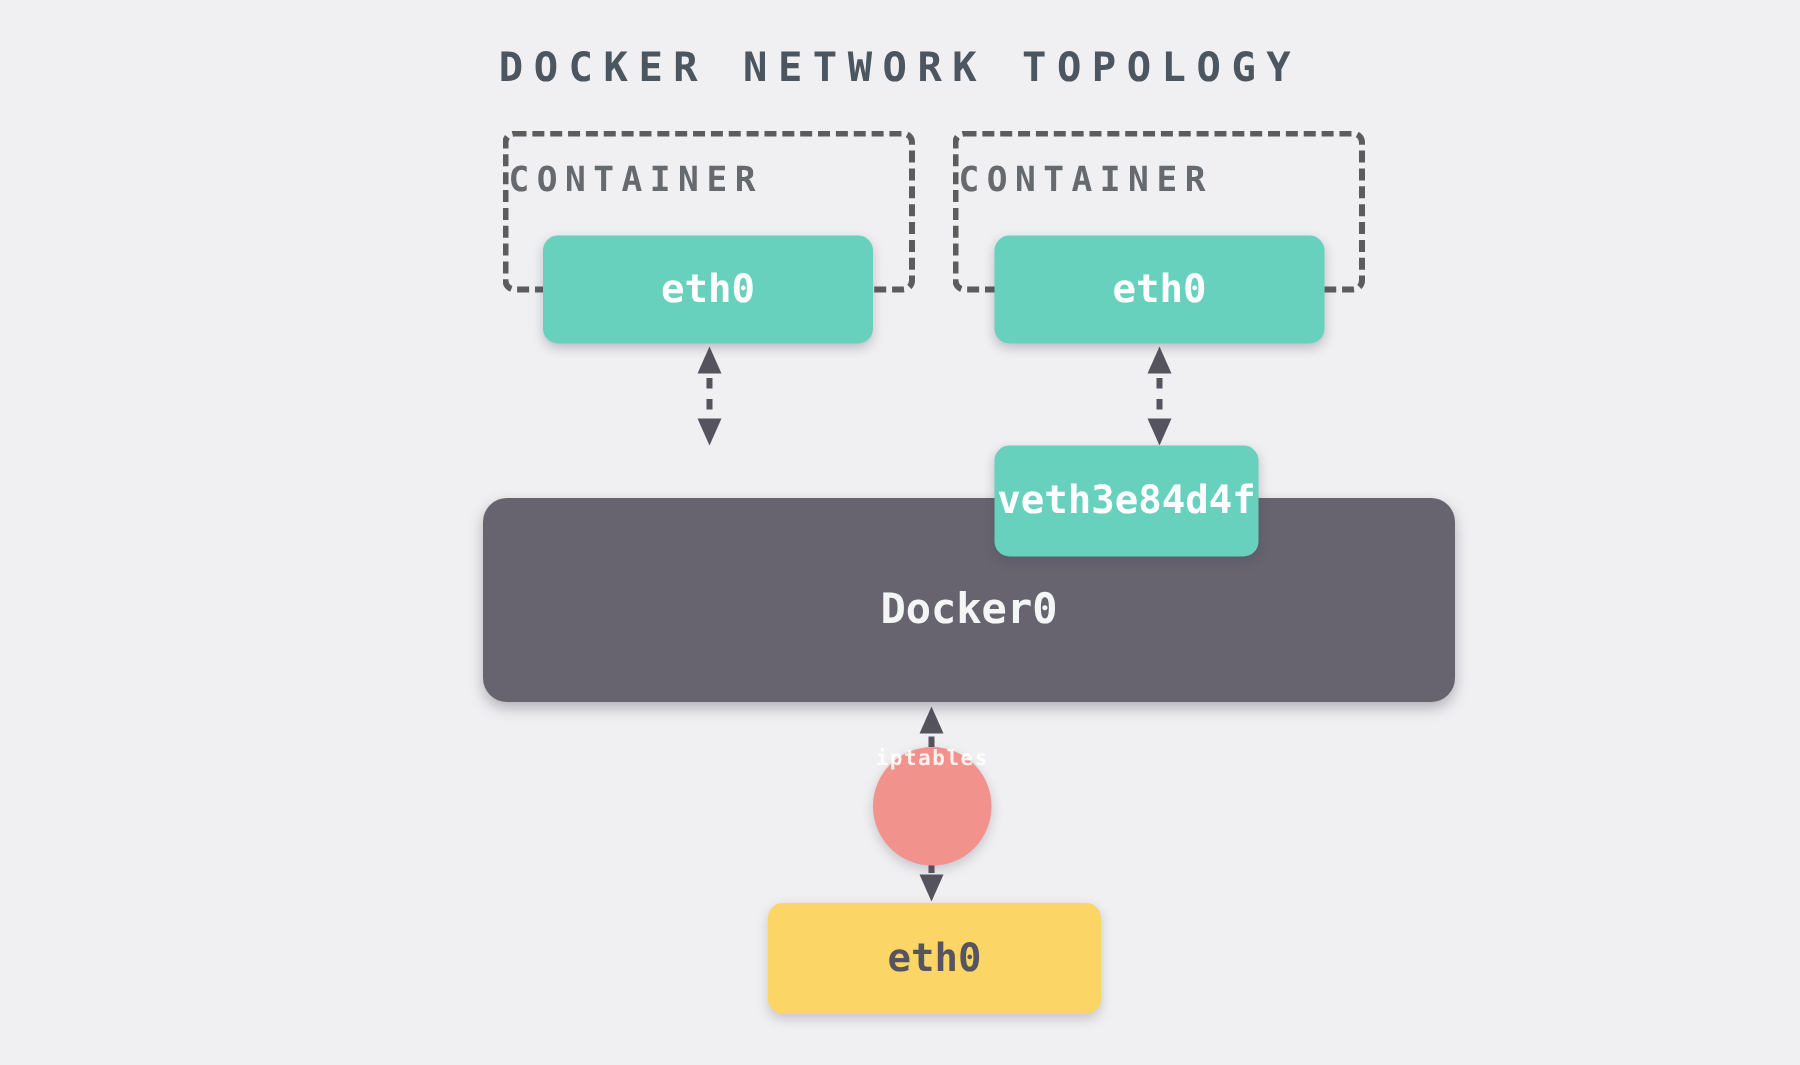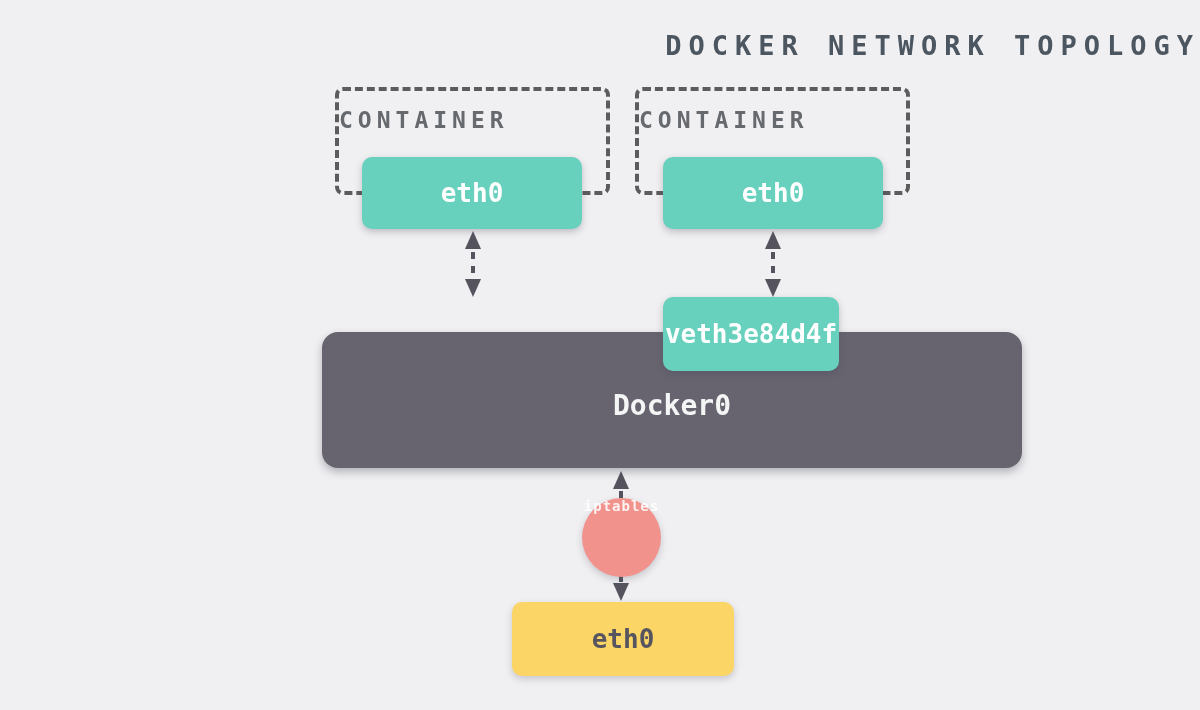--- a/index.html
+++ b/index.html
@@ -11,21 +11,21 @@
     position: relative;
     width: 1200px;
     height: 710px;
     background: var(--c-background, #F0F0F2);
     overflow: hidden;
   }
   .title {
     position: absolute;
     left: 0; right: 0; top: 30px;
     margin: 0;
-    text-align: right;
+    text-align: center;
     font-size: 27px;
     font-weight: bold;
     letter-spacing: 7px;
     color: var(--c-title_text, #4C5660);
   }
   .dashed-box {
     position: absolute;
     width: 267px;
     height: 100px;
     border: 4px dashed var(--c-container_border, #5C5C5C);
@@ -56,21 +56,21 @@
     z-index: 3;
   }
   .node.teal { background: var(--c-interface_fill, #68D1BD); }
   .eth-left  { left: 362px; top: 157px; width: 220px; height: 72px; }
   .eth-right { left: 663px; top: 157px; width: 220px; height: 72px; }
   .veth-left  { left: 363px; top: 297px; width: 220px; height: 74px; }
   .veth-right { left: 663px; top: 297px; width: 176px; height: 74px; }
   .bridge {
     position: absolute;
     left: 322px; top: 332px;
-    width: 700px; height: 136px;
+    width: 648px; height: 136px;
     background: var(--c-bridge_fill, #67646F);
     border-radius: 16px;
     box-shadow: 0 4px 9px rgba(60, 60, 80, 0.35);
     display: flex;
     justify-content: center;
     align-items: flex-start;
     padding-top: 57px;
     box-sizing: border-box;
     font-size: 28px;
     font-weight: bold;

